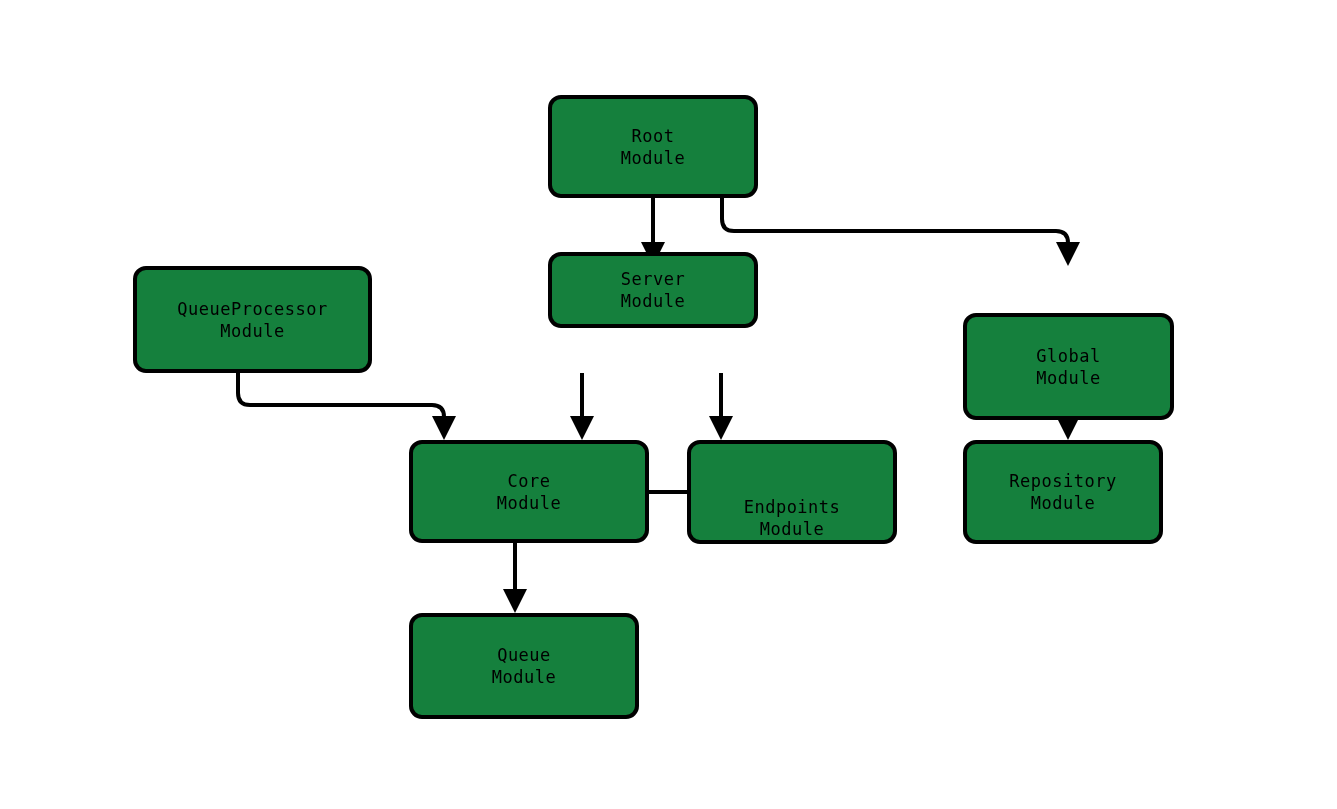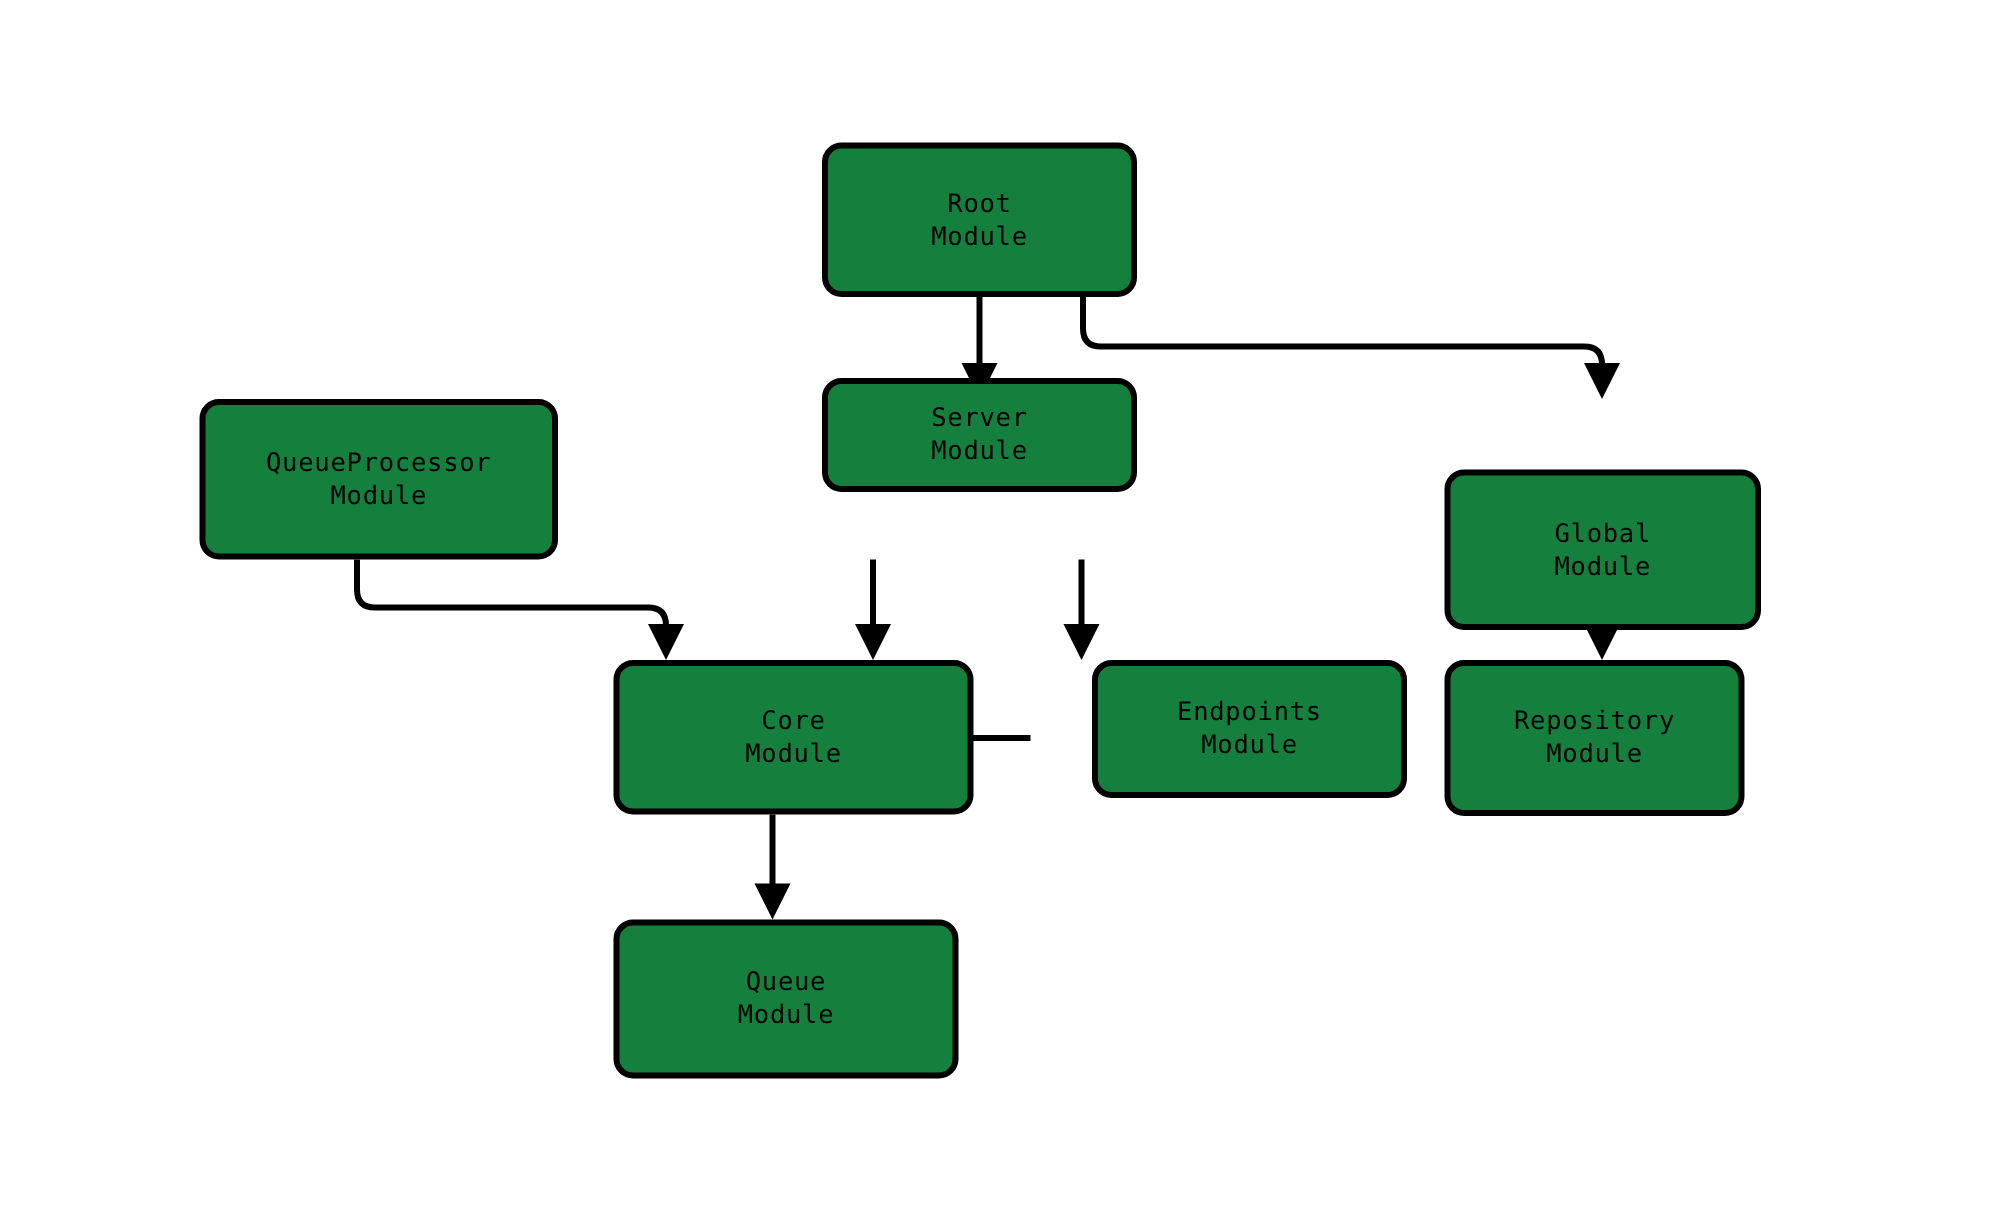--- a/index.html
+++ b/index.html
@@ -115,21 +115,21 @@
   <div class="node" style="left:963px; top:266px; width:211px; height:107px;margin-top:47px;">
     <span class="node-label">Global
 Module</span>
   </div>
 
   <div class="node" style="left:409px; top:440px; width:240px; height:103px;">
     <span class="node-label">Core
 Module</span>
   </div>
 
-  <div class="node" style="left:728px; top:440px; width:210px; height:92px;">
+  <div class="node" style="left:687px; top:440px; width:210px; height:104px;align-items:flex-end;">
     <span class="node-label">Endpoints
 Module</span>
   </div>
 
   <div class="node" style="left:963px; top:440px; width:200px; height:104px;">
     <span class="node-label">Repository
 Module</span>
   </div>
 
   <div class="node" style="left:409px; top:613px; width:230px; height:106px;">

